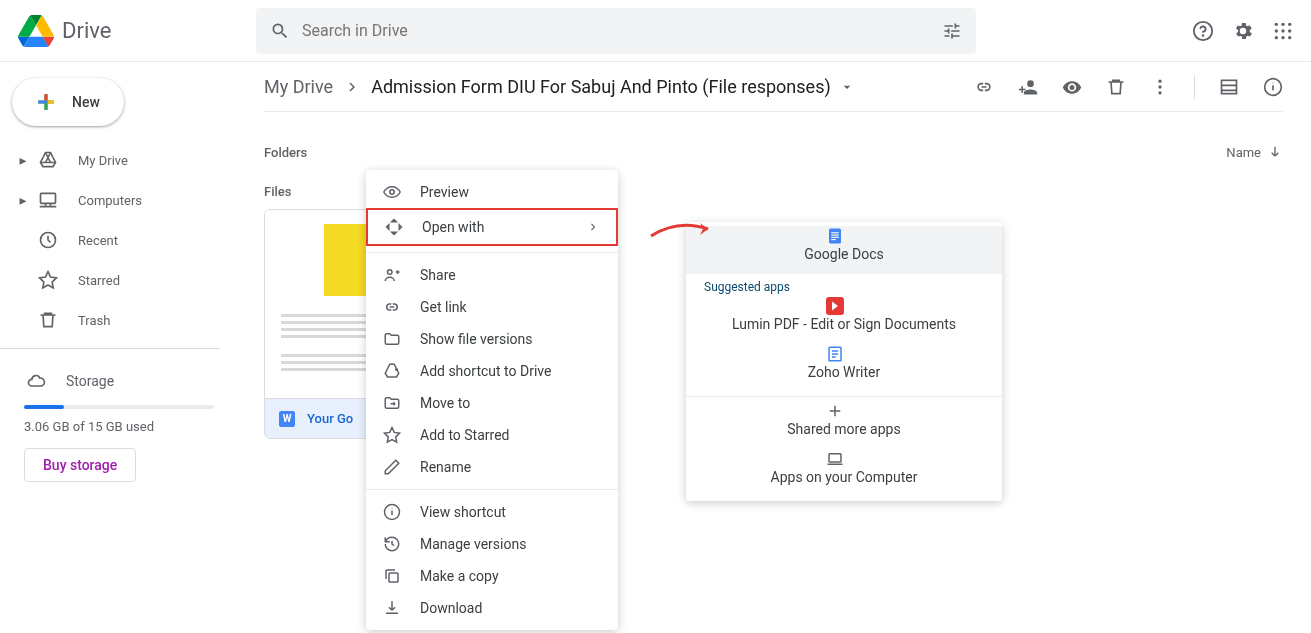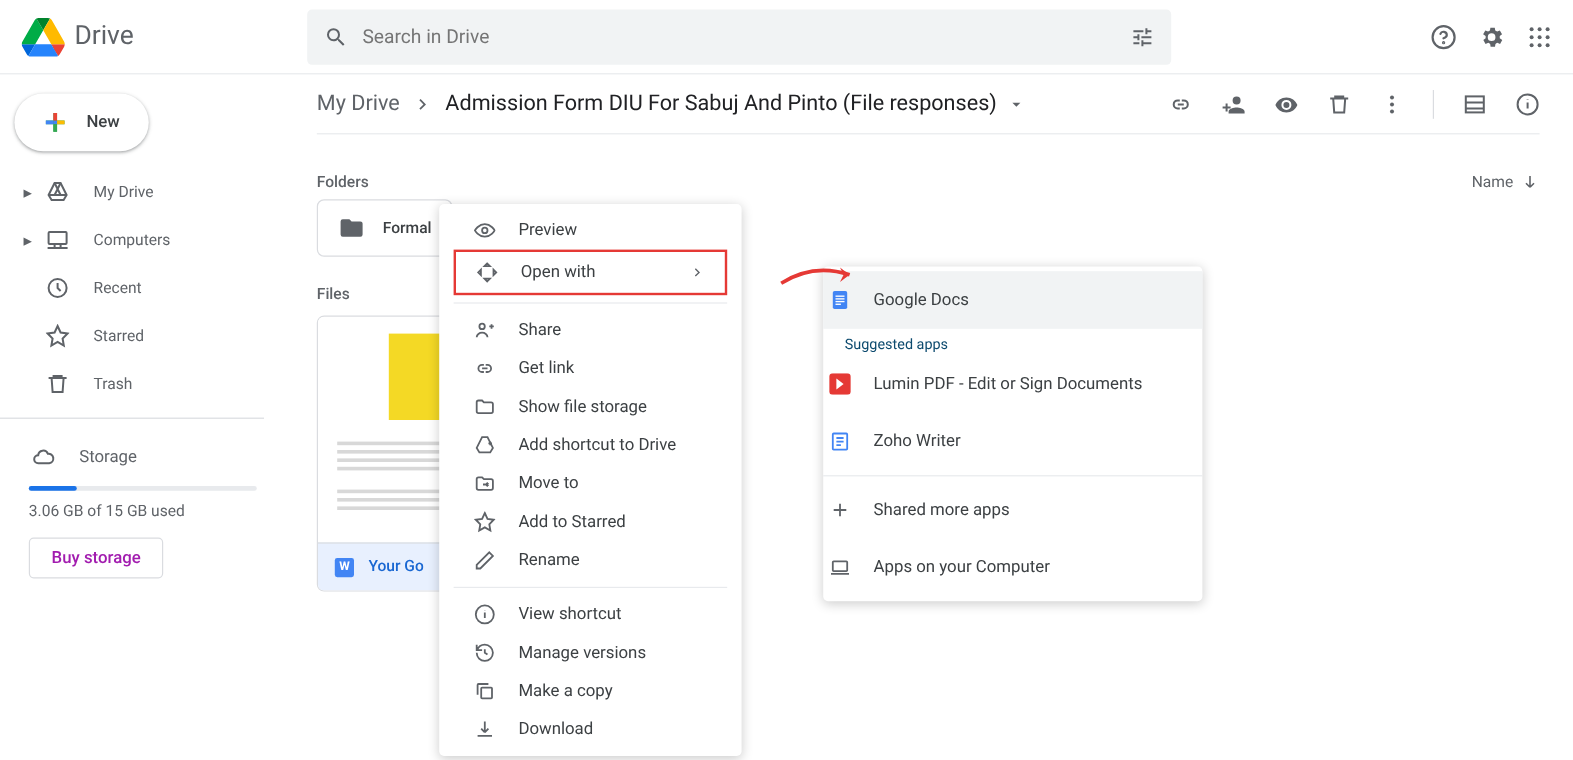--- a/index.html
+++ b/index.html
@@ -59,33 +59,33 @@
 .file-preview .img::after { content:""; position:absolute; right:12px; bottom:0; width:34px; height:46px; background:#2b5fa7; clip-path: polygon(0 100%, 50% 0, 100% 100%, 75% 55%, 50% 100%, 25% 40%);}
 .file-preview .txtlines { margin-top: 18px; width:100%; }
 .file-preview .txtlines div { height:3px; background:#d8d8d8; margin-bottom:4px; }
 .file-preview .txtlines div:nth-child(1){width:60%} .file-preview .txtlines div:nth-child(2){width:95%} .file-preview .txtlines div:nth-child(3){width:90%} .file-preview .txtlines div:nth-child(4){width:70%}
 .file-preview .txtlines.b { margin-top:12px;}
 .file-footer { height: 40px; border-top: 1px solid #dadce0; display:flex; align-items:center; padding:0 14px; background:#e8f0fe;}
 .file-footer .wicon { width:16px; height:16px; background:#4285f4; color:#fff; font-size:10px; font-weight:bold; display:flex; align-items:center; justify-content:center; border-radius:2px; margin-right:12px;}
 .file-footer .fname { font-size:13px; color:#1967d2; font-weight:500; white-space:nowrap; overflow:hidden; text-overflow:ellipsis;}
 
 
-.context-menu { position: absolute; left: 366px; top: 170px; width: 252px; background:#fff; box-shadow: 0 2px 10px rgba(0,0,0,.2); border-radius:4px; padding: 6px 12px; z-index: 100;}
+.context-menu { position: absolute; left: 366px; top: 170px; width: 252px; background:#fff; box-shadow: 0 2px 10px rgba(0,0,0,.2); border-radius:4px; padding: 6px 0; z-index: 100;}
 .menu-item { height: 32px; display:flex; align-items:center; padding: 0 16px; cursor:pointer; position:relative;}
 .menu-item.highlighted { border: 2px solid #e53935; height: 38px; }
 .menu-item .micon { width: 20px; height: 20px; margin-right: 18px; color:#5f6368; display:flex;align-items:center;justify-content:center;}
 .menu-item .mtext { font-size: 14px; color:#3c4043;}
 .menu-item .subarrow { margin-left:auto; color:#5f6368;}
 .menu-divider { height:1px; background:#e8eaed; margin: 6px 0;}
 
 .arrow-annot { position:absolute; left:648px; top:214px; z-index:102; }
 
 
 .submenu { position:absolute; left: 686px; top: 222px; width: 316px; background:#fff; box-shadow: 0 2px 10px rgba(0,0,0,.2); border-radius:4px; padding: 4px 0; z-index:101;}
-.sub-item { height: 48px; display:flex; align-items:center; padding:0 4px; cursor:pointer;}
+.sub-item { height: 48px; display:flex; align-items:center; padding:0 4px; cursor:pointer;flex-direction:column;}
 .sub-item.highlighted { background:#f1f3f4;}
 .sub-item .sbicon { width:20px; height:20px; margin-right:18px; display:flex;align-items:center;justify-content:center;}
 .sub-item .sbtext { font-size:14px; color:#3c4043;}
 .sub-label { font-size:12px; color:#0c4a6e; padding: 6px 18px 2px 18px;}
 .sub-divider { height:1px; background:#e8eaed; margin: 4px 0;}
 
 svg { display:block; }
 </style>
 </head>
 <body>
@@ -286,28 +286,20 @@
   <div class="section-header">
     <span class="sh-label">Folders</span>
     <span class="sh-name">
         <span>Name</span>
         <svg width="16" height="16" viewBox="0 0 24 24" fill="#5f6368">
           <path d="M12 4v14m0 0l-5-5m5 5l5-5" stroke="#5f6368" stroke-width="2" fill="none"></path>
         </svg>
       </span>
   </div>
 
-  <div class="folder-card">
-    <span class="ficon">
-        <svg width="22" height="22" viewBox="0 0 24 24" fill="#5f6368">
-          <path d="M10 4H4a2 2 0 00-2 2v12a2 2 0 002 2h16a2 2 0 002-2V8a2 2 0 00-2-2h-8l-2-2z"></path>
-        </svg>
-      </span>
-    <span class="ftext">Formal</span>
-  </div>
 
   <div class="files-label">Files</div>
 
   <div class="file-card">
     <div class="file-preview">
       <div class="img"></div>
       <div class="txtlines">
           <div></div>
           <div></div>
           <div></div>
@@ -366,21 +358,21 @@
         </svg>
       </span>
       <span class="mtext">Get link</span>
     </div>
   <div class="menu-item">
       <span class="micon">
         <svg width="18" height="18" viewBox="0 0 24 24" fill="none" stroke="#5f6368" stroke-width="2">
           <path d="M3 7a2 2 0 012-2h4l2 2h8a2 2 0 012 2v8a2 2 0 01-2 2H5a2 2 0 01-2-2z"></path>
         </svg>
       </span>
-      <span class="mtext">Show file storage</span>
+      <span class="mtext">Show file versions</span>
     </div>
   <div class="menu-item">
       <span class="micon">
         <svg width="18" height="18" viewBox="0 0 24 24" fill="none" stroke="#5f6368" stroke-width="2">
           <path d="M9 3L3 15l3 5h12l3-5L15 3z"></path>
           <path d="M18 8v4m-2-2h4"></path>
         </svg>
       </span>
       <span class="mtext">Add shortcut to Drive</span>
     </div>

